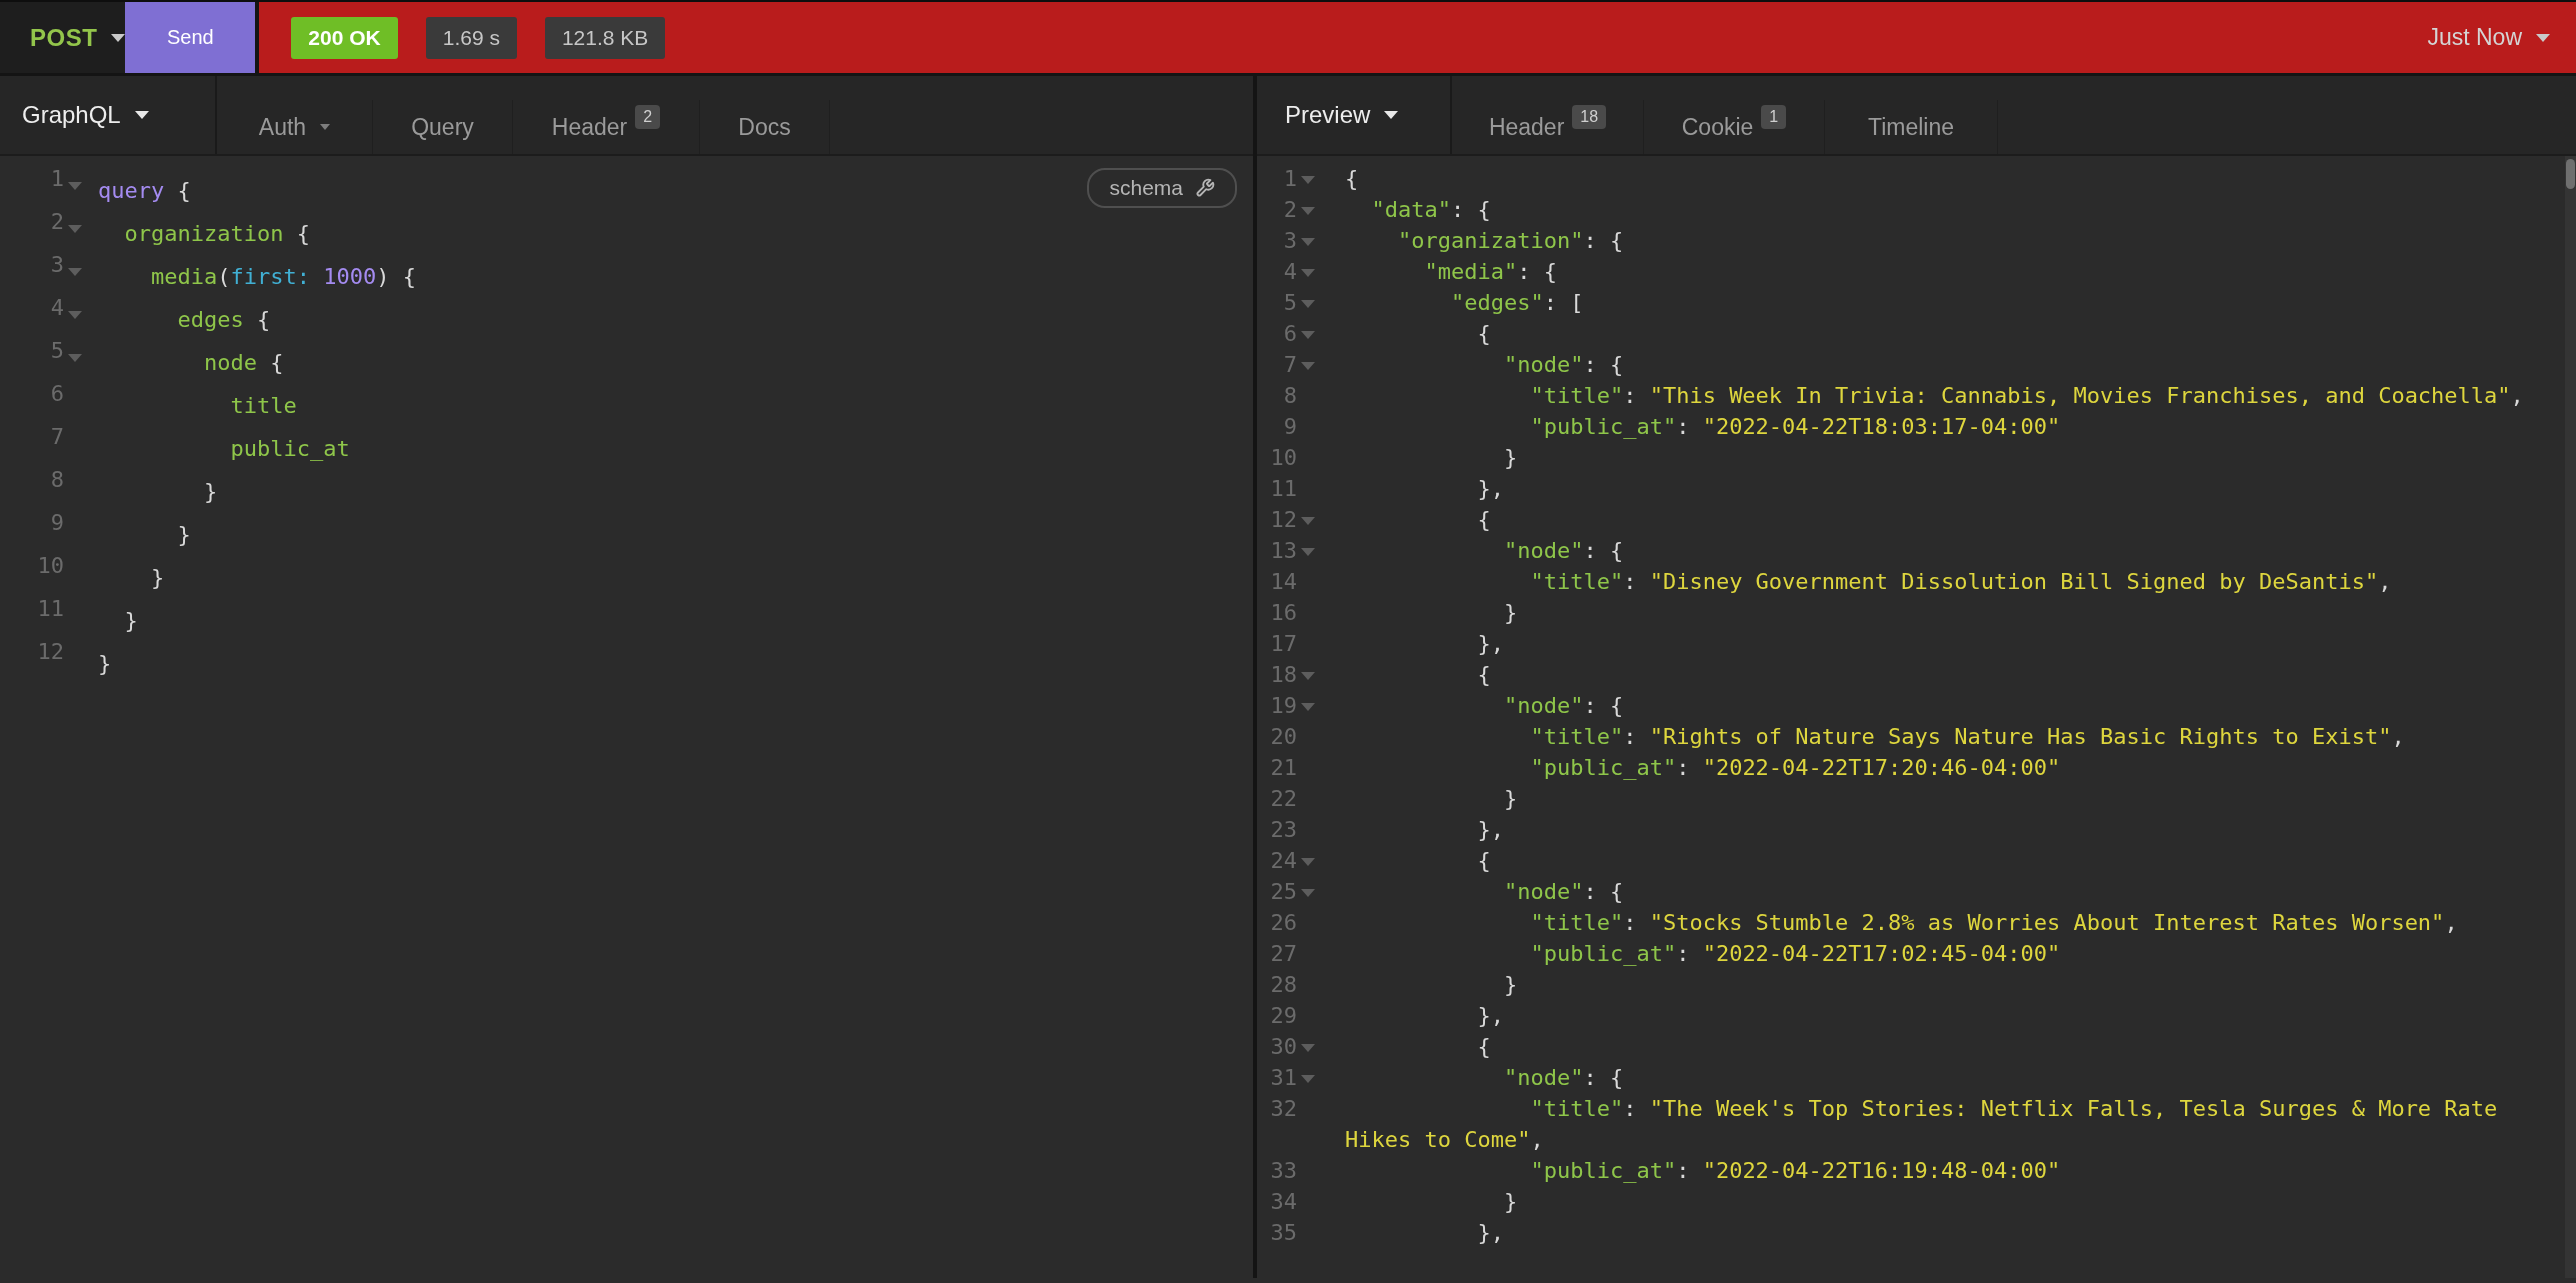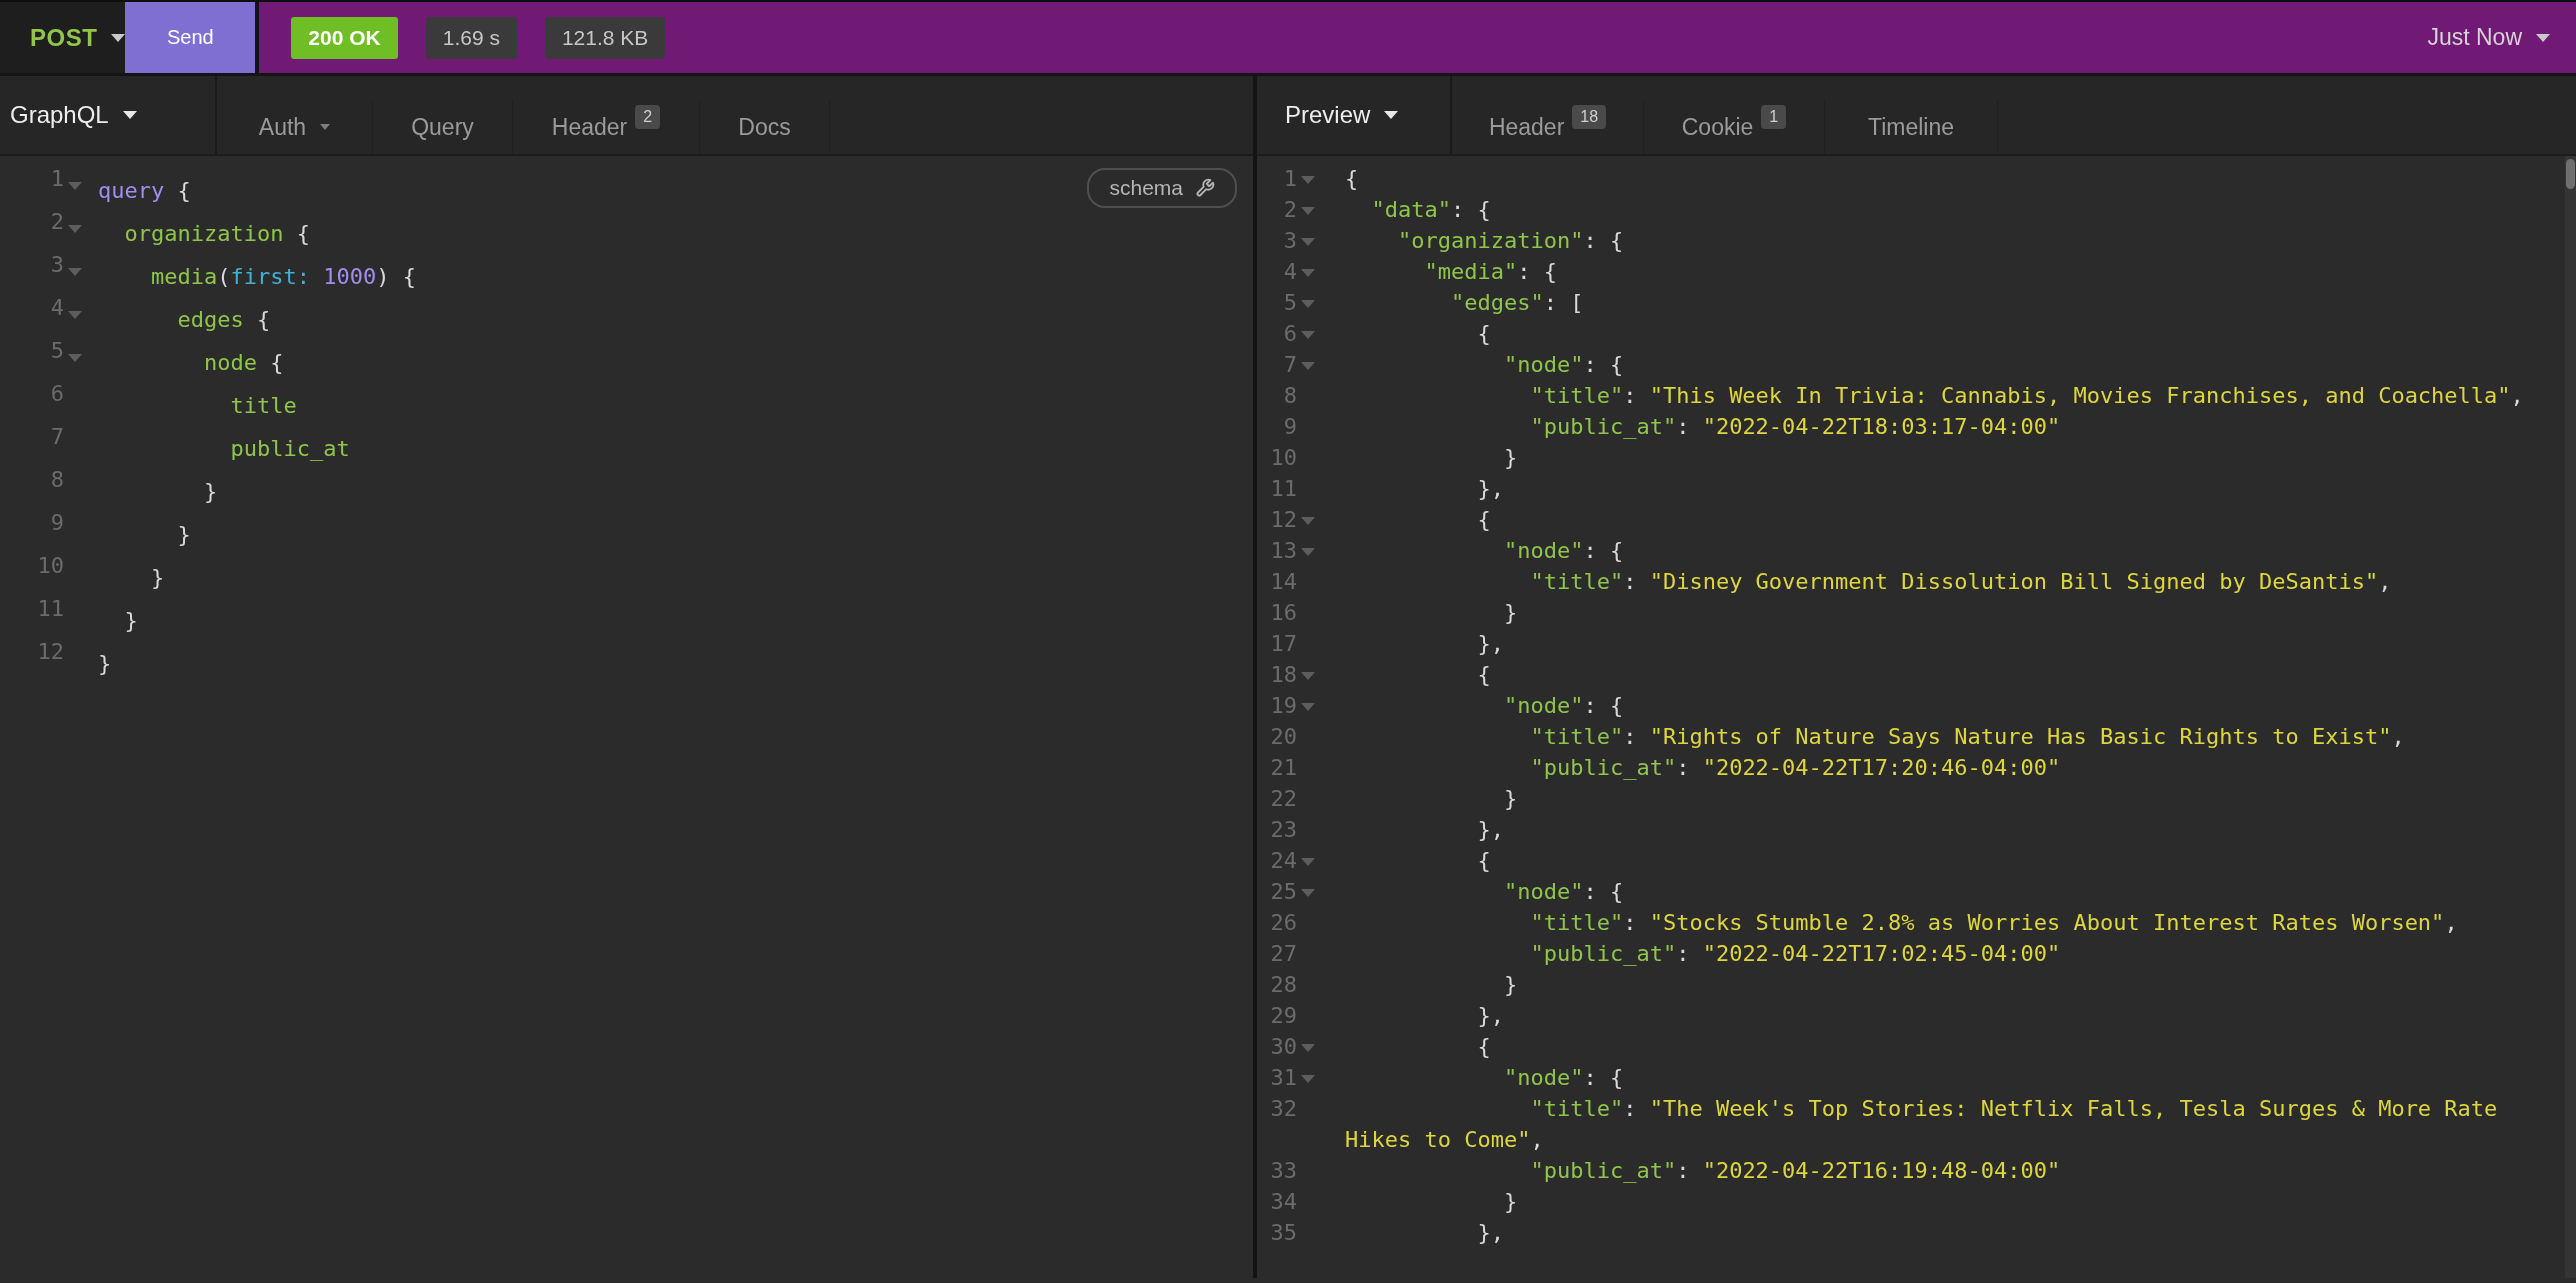--- a/index.html
+++ b/index.html
@@ -14,37 +14,37 @@
   .caret { width:0; height:0; border-left:7px solid transparent; border-right:7px solid transparent;
            border-top:8px solid #c9c9c9; display:inline-block; margin-left:14px; }
   .caret.sm { border-left-width:5px; border-right-width:5px; border-top-width:6px; }
   .caret.white { border-top-color:#e8e8e8; }
   .caret.gray { border-top-color:#7d7d7d; }
   .url { flex:0 0 auto; width:809px; display:flex; align-items:center; margin-left:38px;
          color:#e8e8e8; font-size:24px; }
   .send { width:130px; background:#7f6fd3; border:none; color:#fff; font-size:20px;
           font-family:"Liberation Sans",sans-serif; cursor:pointer; }
   .meta { flex:1; display:flex; align-items:center; padding:0 26px 0 32px; gap:28px;
-          background:#701a75; border-left:4px solid #141414; }
+          background:#b91c1c; border-left:4px solid #141414; }
   .badge { background:#3a3a3a; color:#c7c7c7; font-size:21px; padding:9px 17px; border-radius:3px; }
   .badge.status { background:#6fbe26; color:#ffffff; font-weight:bold; }
   .spacer { flex:1; }
   .history { display:flex; align-items:center; color:#d4d4d4; font-size:23px; cursor:pointer; }
 
   
   .main { display:flex; height:1202px; }
   .panel { display:flex; flex-direction:column; background:#2b2b2b; }
   .panel.left  { width:1253px; }
   .divider { width:4px; background:#141414; }
   .panel.right { flex:1; }
 
   
   .tabbar { height:80px; background:#262626; display:flex; align-items:stretch;
             border-bottom:2px solid #1c1c1c; flex:0 0 auto; }
-  .selector { display:flex; align-items:center; padding-left:10px; cursor:pointer;
+  .selector { display:flex; align-items:center; padding-left:22px; cursor:pointer;
               border-right:2px solid #1a1a1a; }
   .panel.left  .selector { width:217px; }
   .panel.right .selector { width:195px; padding-left:28px; }
   .selector-label { color:#ededed; font-size:24px; }
   .tab { display:flex; align-items:center; justify-content:center; color:#9a9a9a;
          font-size:23px; cursor:pointer; border-right:1px solid #1f1f1f;margin-top:24px; }
   .pill { background:#4a4a4a; color:#cfcfcf; font-size:16px; line-height:1;
           padding:4px 8px; border-radius:4px; margin-left:8px; transform:translateY(-10px); }
 
   

